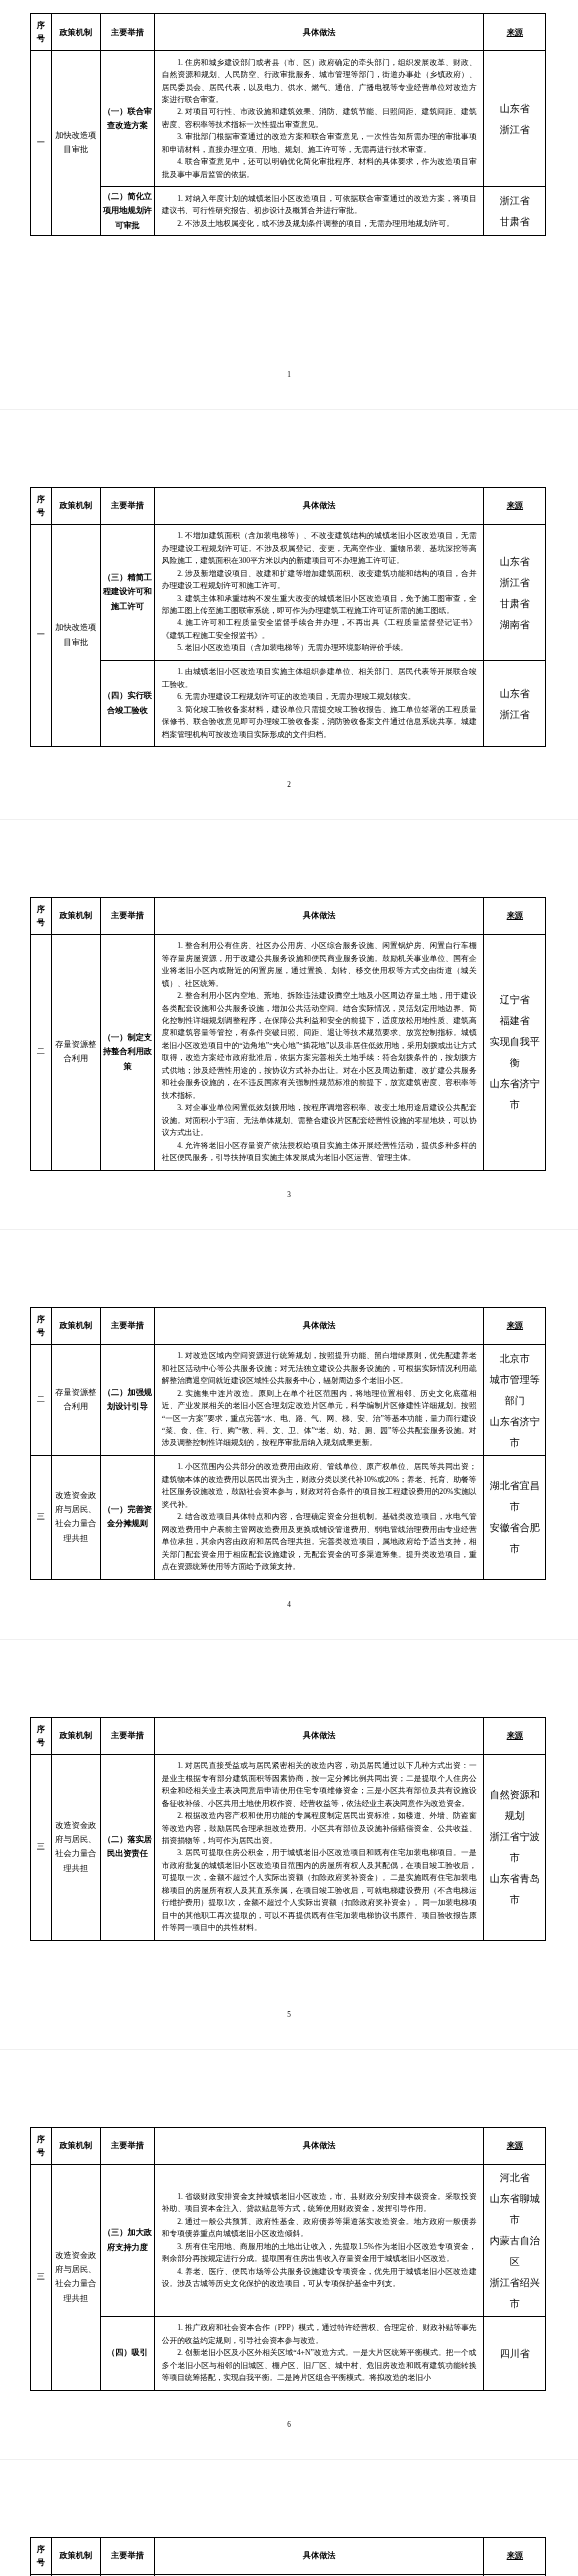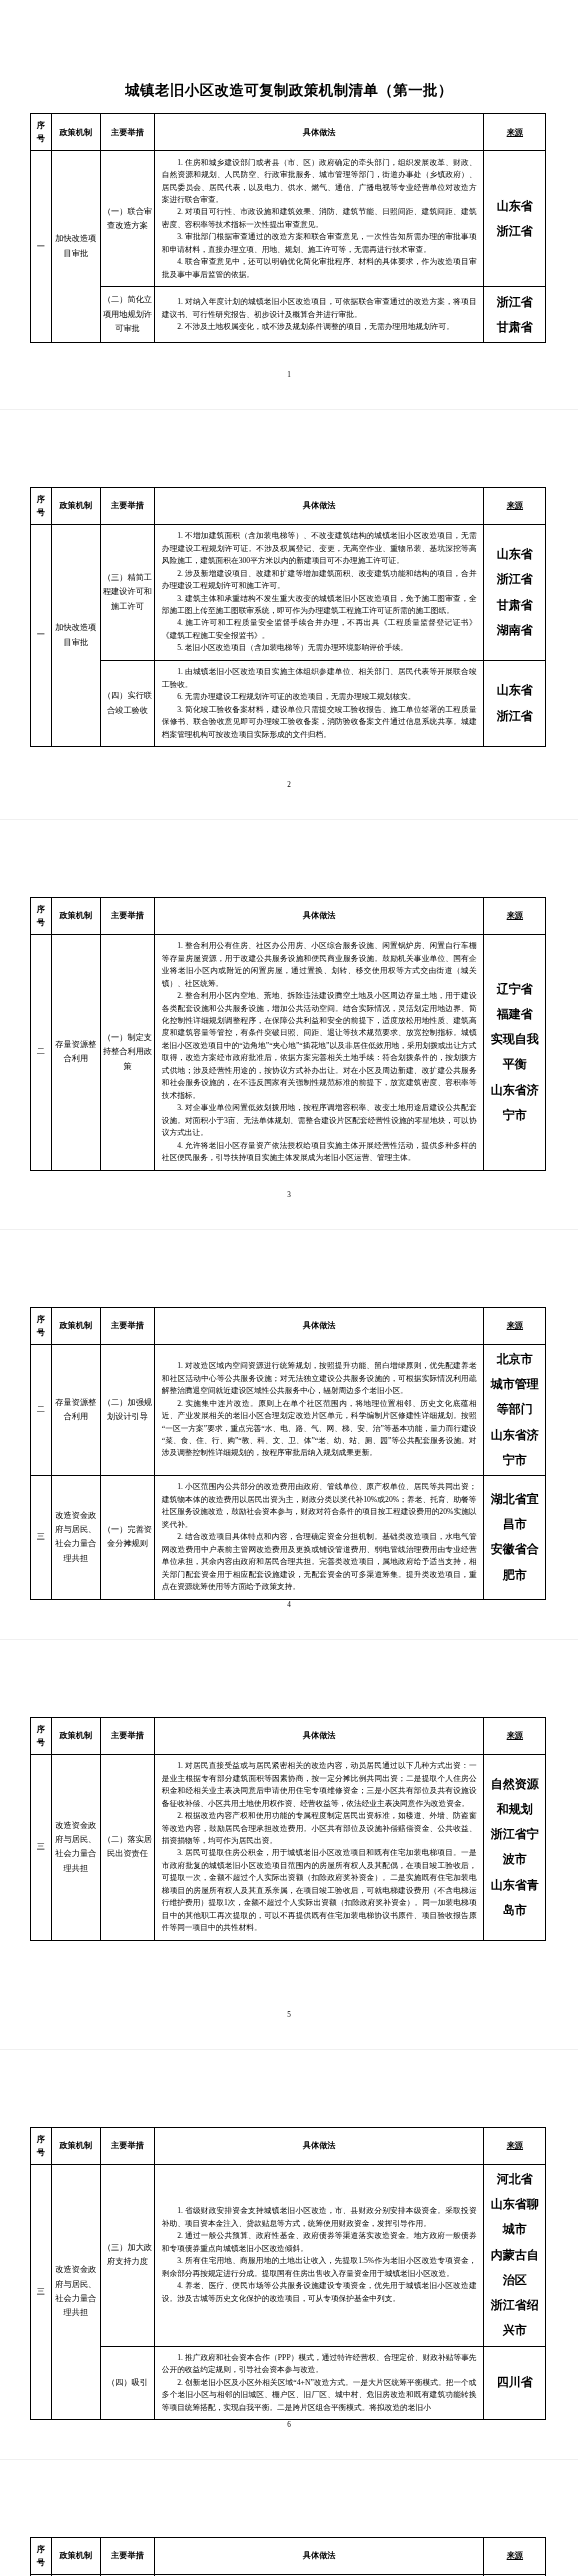--- a/index.html
+++ b/index.html
@@ -51,22 +51,22 @@
     padding:1px 2.1px;
     background:#fff;
   }
   td.cell-seq, td.cell-mechanism, td.cell-measure, td.cell-source{
     text-align:center;
     vertical-align:middle;
     font-size:8.2px;
     line-height:1.75;
     padding:2.1px 1.5px;
   }
-  td.cell-measure{font-weight:normal;}
-  td.cell-source{font-size:12px;line-height:2.1;font-weight:bold;}
+  td.cell-measure{font-weight:bold;}
+  td.cell-source{font-size:10px;line-height:2.1;}
   td.cell-practice{
     vertical-align:middle;
     font-size:7.7px;
     line-height:1.62;
     padding:5.2px 6.7px 5.2px 6.7px;
     text-align:justify;
   }
   td.cell-practice p{
     margin:0;
     text-indent:2em;
@@ -79,21 +79,20 @@
     width:100%;
     text-align:center;
     font-size:7.2px;
   }
 </style>
 </head>
 <body>
 
 <div id="pages-root">
     <div class="page page-with-title">
-      <h1 class="doc-title">城镇老旧小区改造可复制政策机制清单（第一批）</h1>
       <table class="policy-table">
         <thead>
           <tr>
             <th class="col-seq">序号</th>
             <th class="col-mechanism">政策机制</th>
             <th class="col-measure">主要举措</th>
             <th class="col-practice">具体做法</th>
             <th class="col-source">来源</th>
           </tr>
         </thead>

